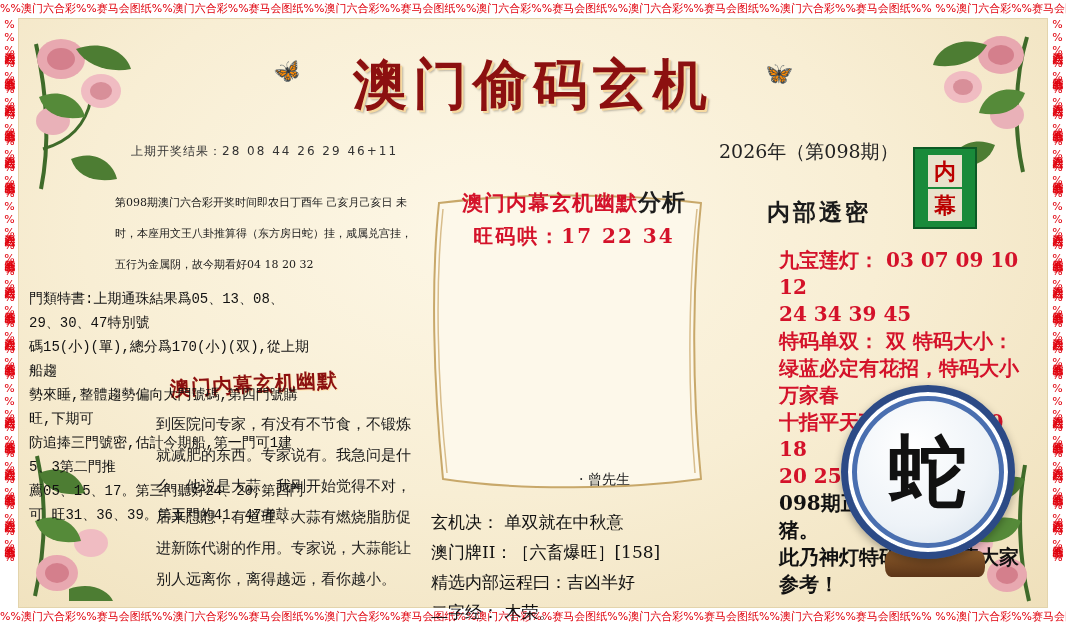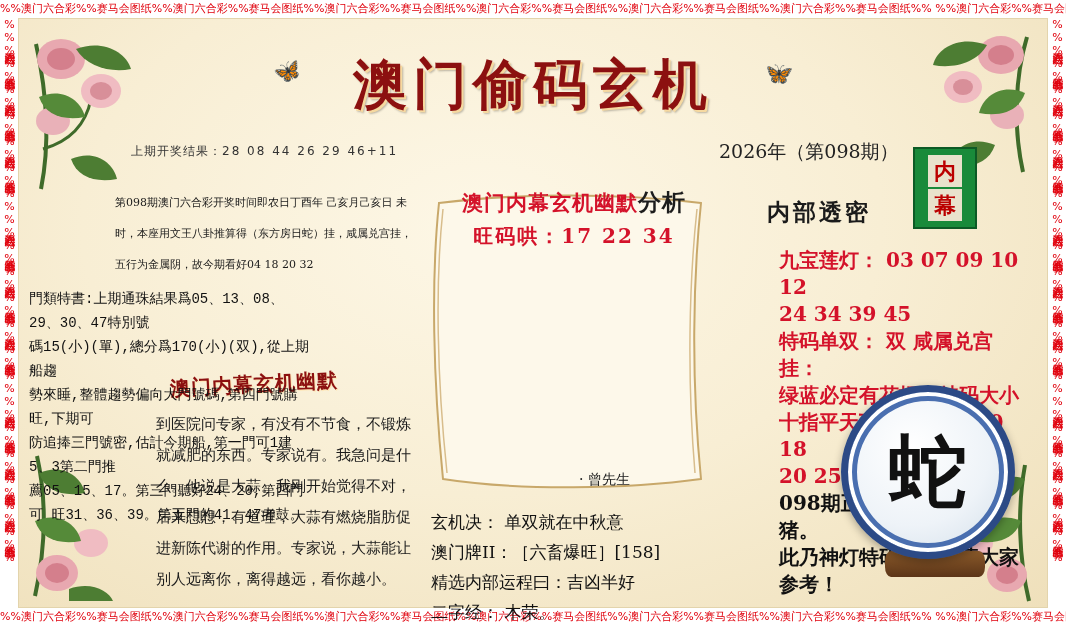--- a/index.html
+++ b/index.html
@@ -257,22 +257,23 @@
     </div>
 
     <div class="neimu">
       <span>内</span>
       <span>幕</span>
     </div>
     <div class="toumi">内部透密</div>
     <div class="rightcol">
       <div>九宝莲灯： 03 07 09 10 12</div>
       <div>24 34 39 45</div>
-      <div>特码单双： 双  咸属兑宫挂：</div>
+      <div>特码单双： 双  特码大小：</div>
       <div>绿蓝必定有花招，特码大小</div>
+      <div>万家春</div>
       <div>十指平天下： 03 06 10 18</div>
       <div>20 25 27 29 35 46</div>
       <div class="blk">098期正版神灯禁支：鸡猪。</div>
       <div class="blk">此乃神灯特码绝杀，请大家</div>
       <div class="blk">参考！</div>
     </div>
 
     <div class="stand"></div>
     <div class="plate">
       <div class="ch">蛇</div>

